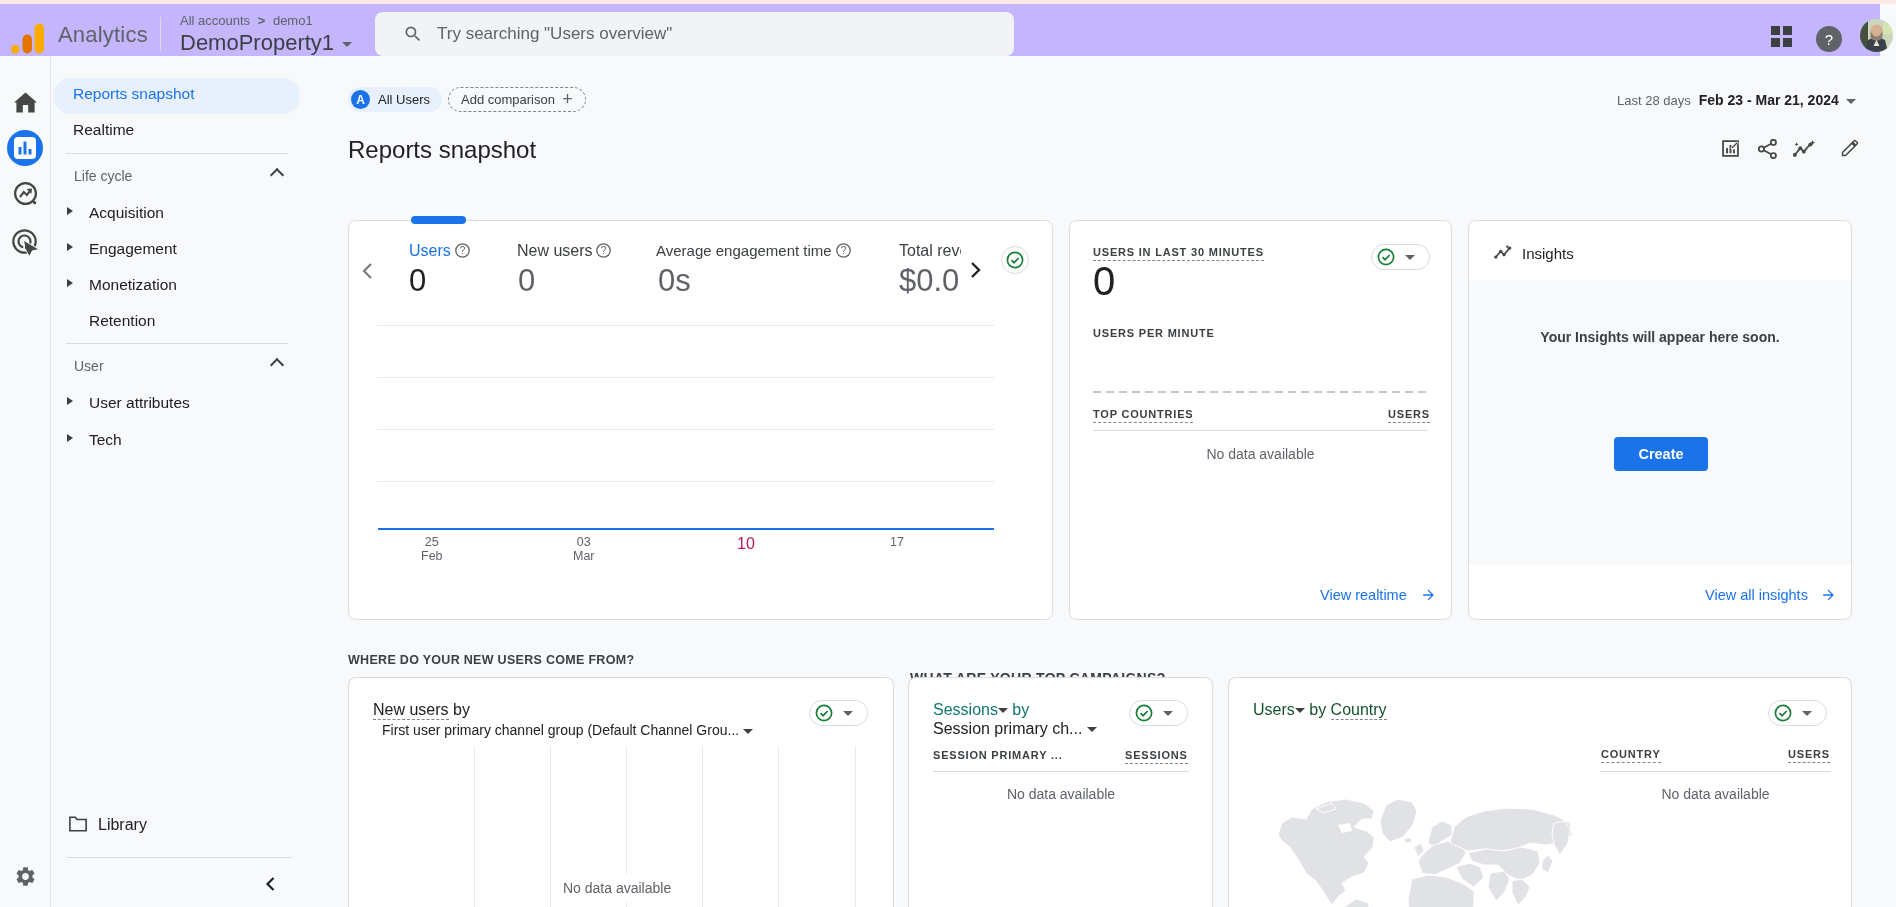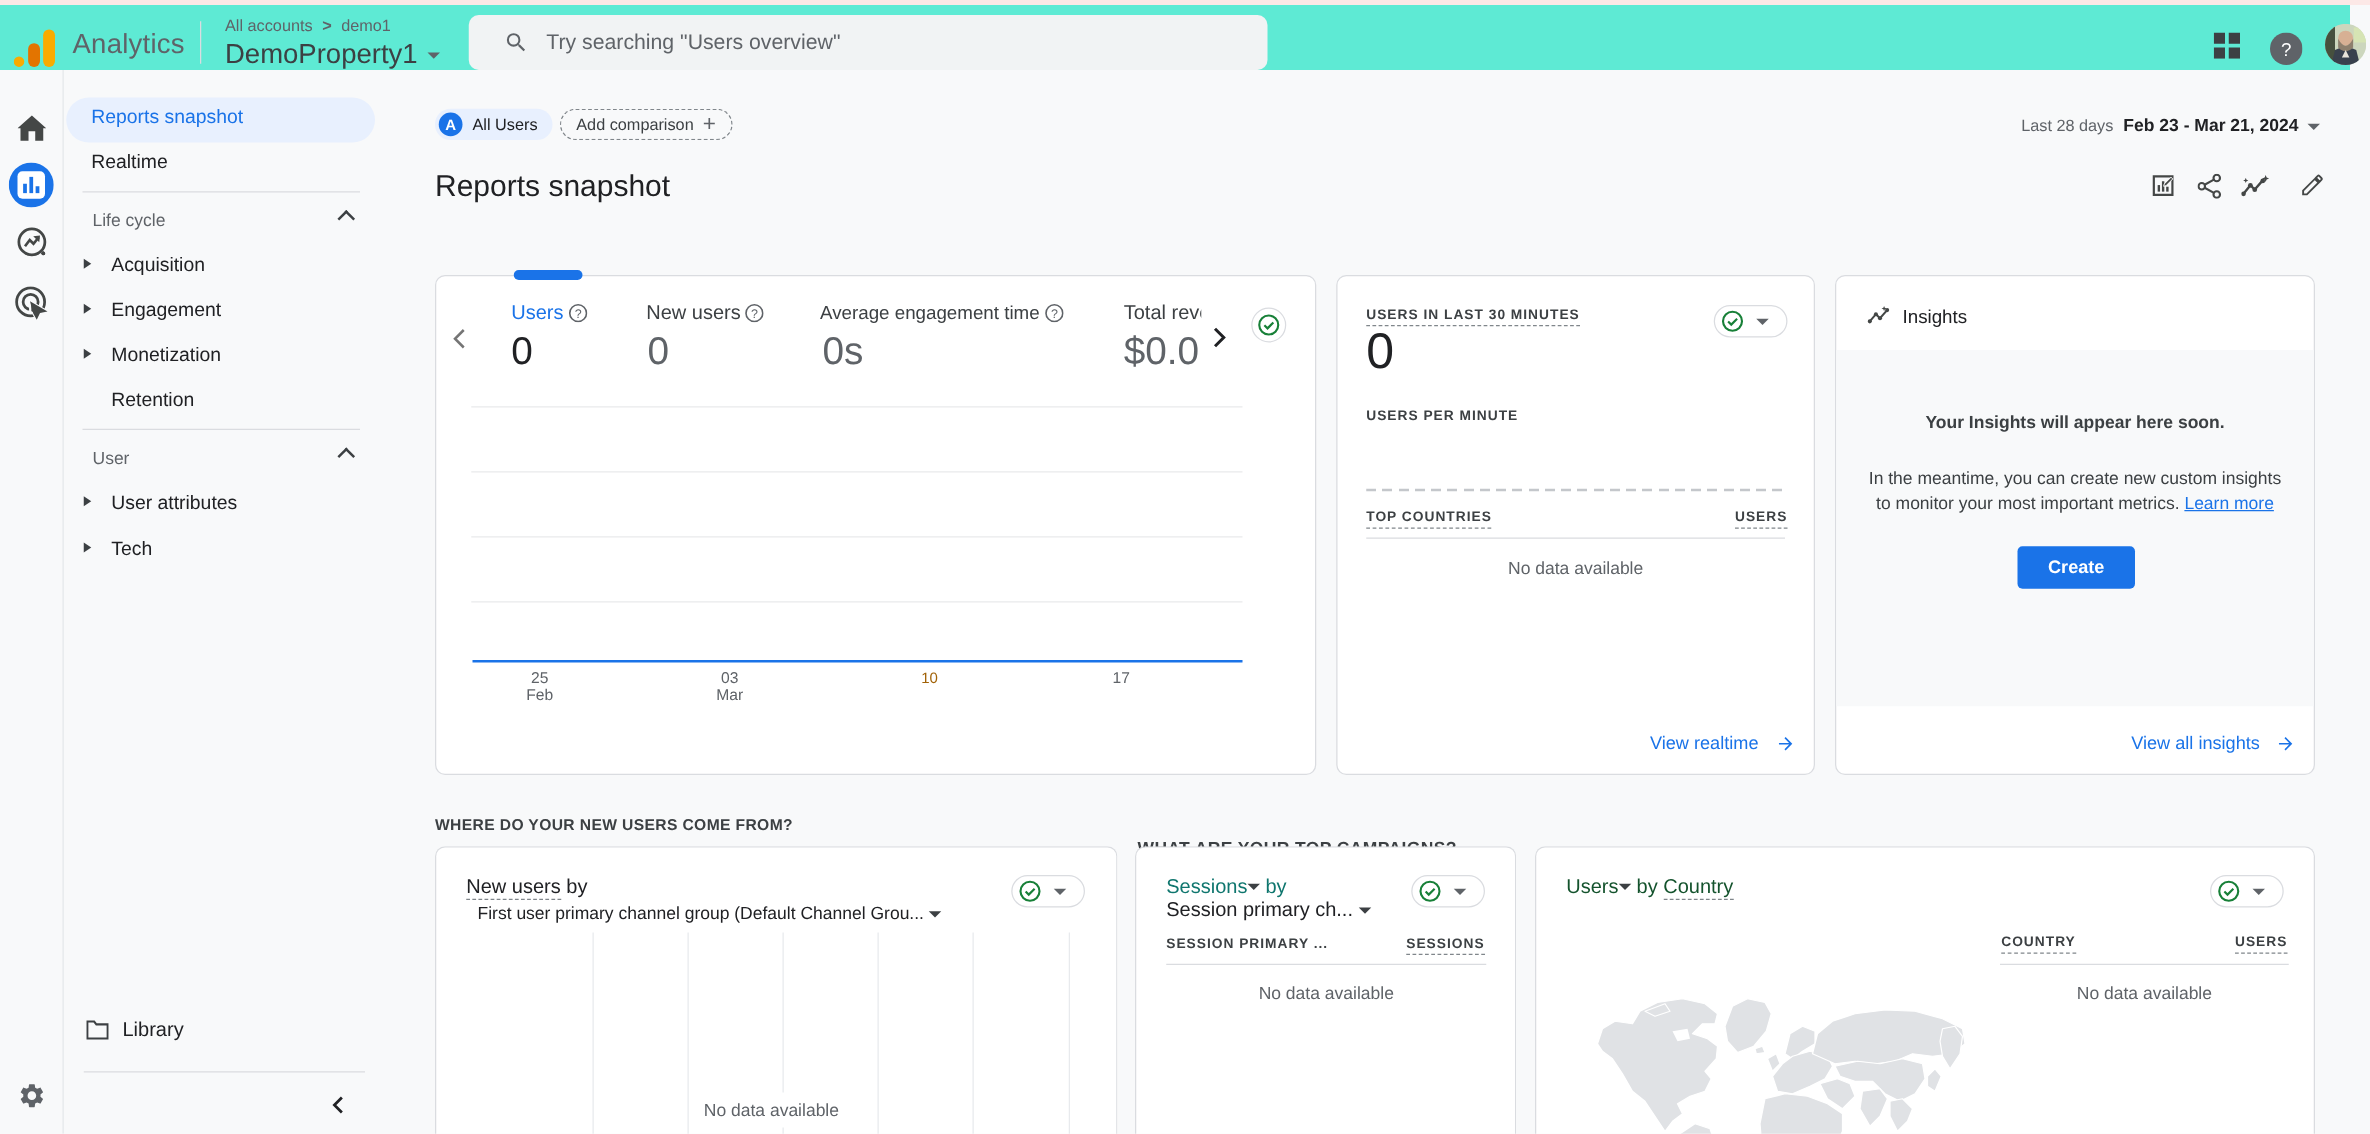--- a/index.html
+++ b/index.html
@@ -1,19 +1,19 @@
 <!DOCTYPE html>
 <html><head>
 <meta charset="utf-8">
 <style>
 *{margin:0;padding:0;box-sizing:border-box}
 html,body{width:1896px;height:907px;overflow:hidden}
 body{font-family:"Liberation Sans",sans-serif;background:#f8f9fa;position:relative;color:#3c4043}
 .topstrip{position:absolute;left:0;top:0;width:1896px;height:4px;background:#fce8e6}
-.topbar{position:absolute;left:0;top:4px;width:1880px;height:52px;background:#5eead4}
+.topbar{position:absolute;left:0;top:4px;width:1880px;height:52px;background:#c4b5fd}
 .galogo{position:absolute;left:11px;top:16px}
 .brand{position:absolute;left:58px;top:18px;font-size:22px;color:#5f6368;letter-spacing:.2px}
 .tbdiv{position:absolute;left:160px;top:13px;height:34px;width:1px;background:#dadce0}
 .crumb{position:absolute;left:180px;top:9px;font-size:13px;color:#5f6368}
 .crumb .sep{color:#5f6368;font-size:11px;padding:0 4px}
 .propname{position:absolute;left:180px;top:26px;font-size:22px;color:#3c4043}
 .caret{display:inline-block;width:0;height:0;border-left:5px solid transparent;border-right:5px solid transparent;border-top:5px solid #5f6368;vertical-align:middle}
 .search{position:absolute;left:375px;top:8px;width:639px;height:44px;background:#f1f3f4;border-radius:8px}
 .search .ph{position:absolute;left:62px;top:12px;font-size:17px;color:#5f6368}
 .gridicon{position:absolute;left:1771px;top:22px}
@@ -223,21 +223,21 @@
       <path d="M5.5 9.2 L8 11.7 L12.7 7" fill="none" stroke="#188038" stroke-width="1.7"></path>
     </svg>
 
   <div style="position:absolute;left:77px;top:269px;width:617px;height:1px;background:#e9eaec"></div>
   <div style="position:absolute;left:77px;top:321px;width:617px;height:1px;background:#e9eaec"></div>
   <div style="position:absolute;left:77px;top:373px;width:617px;height:1px;background:#e9eaec"></div>
   <div style="position:absolute;left:77px;top:425px;width:617px;height:1px;background:#e9eaec"></div>
   <div style="position:absolute;left:78px;top:472px;width:616px;height:2px;background:#1a73e8"></div>
   <div style="position:absolute;left:121px;top:479px;font-size:12.5px;color:#5f6368;text-align:center;line-height:14px">25<br>Feb</div>
   <div style="position:absolute;left:273px;top:479px;font-size:12.5px;color:#5f6368;text-align:center;line-height:14px">03<br>Mar</div>
-  <div style="position:absolute;left:437px;top:479px;font-size:12px;color:#a16207">10</div>
+  <div style="position:absolute;left:437px;top:479px;font-size:16px;color:#be185d">10</div>
   <div style="position:absolute;left:590px;top:479px;font-size:12.5px;color:#5f6368">17</div>
 
   <div class="card" style="left:769px;top:164px;width:383px;height:400px"></div>
   <div class="label11 dotted" style="position:absolute;left:793px;top:190px">USERS IN LAST 30 MINUTES</div>
   <div class="pill" style="left:1071px;top:188px"></div>
   <svg style="position:absolute;left:1077px;top:192px" width="18" height="18" viewBox="0 0 18 18">
       <circle cx="9" cy="9" r="7.6" fill="none" stroke="#188038" stroke-width="1.7"></circle>
       <path d="M5.5 9.2 L8 11.7 L12.7 7" fill="none" stroke="#188038" stroke-width="1.7"></path>
     </svg>
   <div class="caret" style="position:absolute;left:1105px;top:199px"></div>
@@ -258,21 +258,20 @@
   <svg style="position:absolute;left:1194px;top:188px" width="20" height="18" viewBox="0 0 24 22">
       <path d="M2 16 L8 9 L12 13 L19 5" fill="none" stroke="#444746" stroke-width="2"></path>
       <circle cx="8" cy="9" r="2" fill="#444746"></circle>
       <circle cx="12" cy="13" r="2" fill="#444746"></circle>
       <circle cx="19" cy="5" r="2" fill="#444746"></circle>
       <circle cx="2" cy="16" r="2" fill="#444746"></circle>
       <path d="M16 1 l.7 1.8 1.8.7 -1.8.7 -.7 1.8 -.7 -1.8 -1.8 -.7 1.8 -.7 z" fill="#444746"></path>
     </svg>
   <div style="position:absolute;left:1222px;top:189px;font-size:15px;color:#202124">Insights</div>
   <div style="position:absolute;left:1190px;top:273px;width:340px;text-align:center;font-size:14px;font-weight:bold;color:#3c4043">Your Insights will appear here soon.</div>
-  <div style="position:absolute;left:1170px;top:316px;width:380px;text-align:center;font-size:14px;color:#3c4043;line-height:20px">In the meantime, you can create new custom insights<br>to monitor your most important metrics. <span style="color:#1a73e8;text-decoration:underline">Learn more</span></div>
   <div style="position:absolute;left:1314px;top:381px;width:94px;height:34px;background:#1a73e8;border-radius:4px;color:#fff;font-size:14.5px;font-weight:bold;display:flex;align-items:center;justify-content:center">Create</div>
   <div class="bluelink" style="position:absolute;left:1405px;top:531px">View all insights</div>
   <svg style="position:absolute;left:1520px;top:531px" width="17" height="16" viewBox="0 0 24 24">
       <path d="M12 4l-1.41 1.41L16.17 11H4v2h12.17l-5.58 5.59L12 20l8-8z" fill="#1a73e8"></path>
     </svg>
 
   <div class="label11" style="position:absolute;left:48px;top:597px;font-size:12.5px;letter-spacing:.3px">WHERE DO YOUR NEW USERS COME FROM?</div>
   <div class="label11" style="position:absolute;left:610px;top:614px;font-size:14px;letter-spacing:.3px">WHAT ARE YOUR TOP CAMPAIGNS?</div>
 
   <div class="card" style="left:48px;top:621px;width:546px;height:286px;border-bottom:none;border-radius:8px 8px 0 0"></div>

